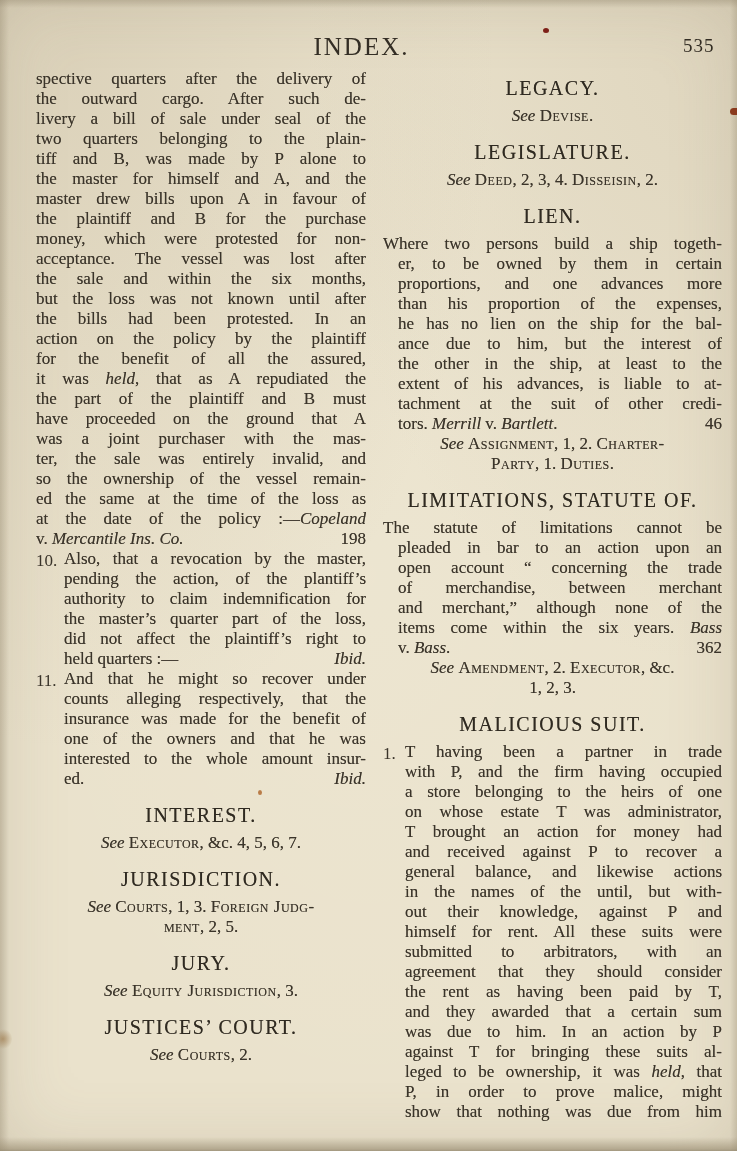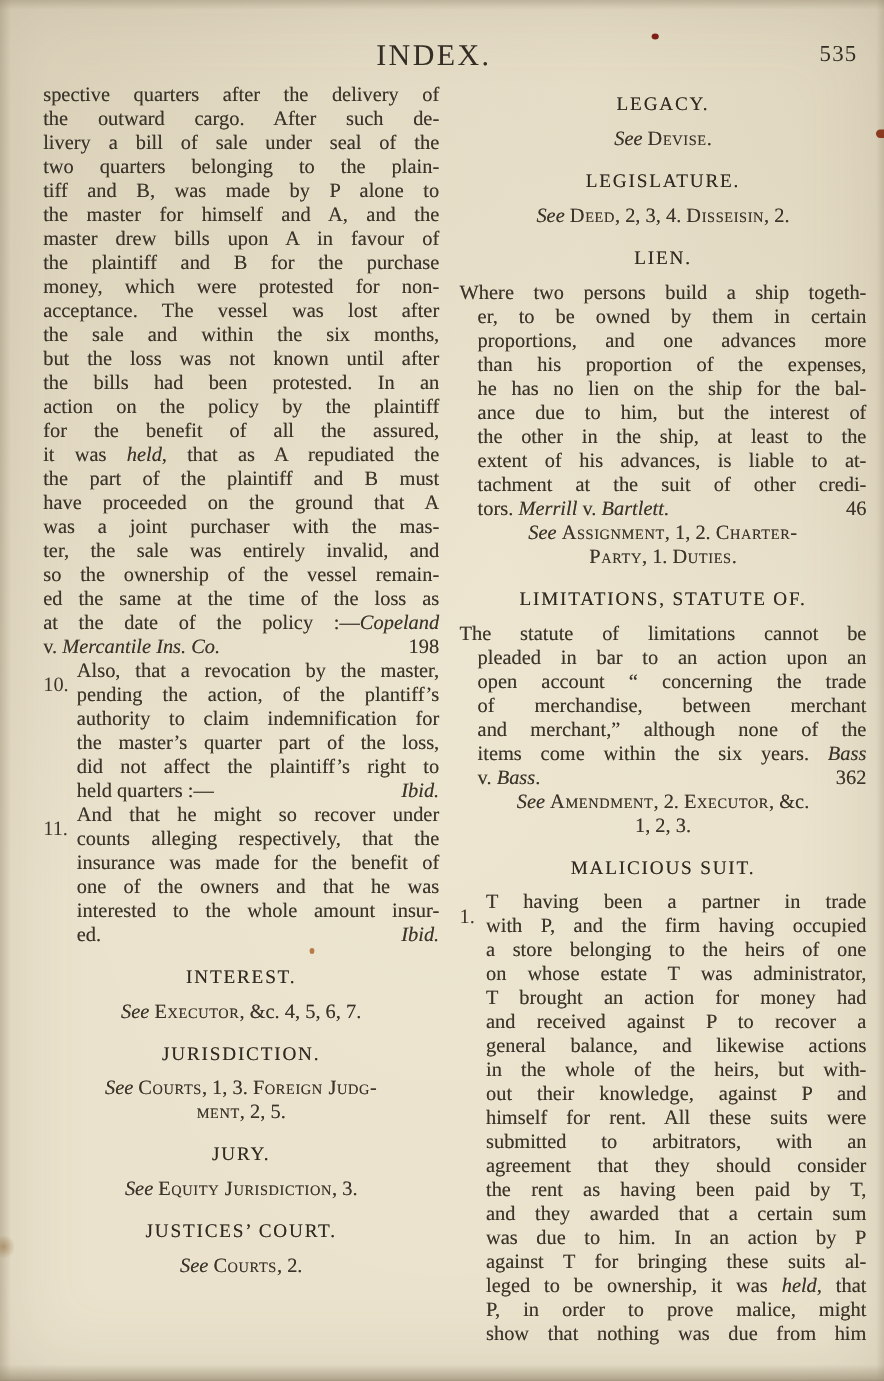--- a/index.html
+++ b/index.html
@@ -22,27 +22,27 @@
   .col{position:absolute;font-size:17px;line-height:20px;}
   .col-left{left:36px;top:69px;width:330px;}
   .col-right{left:383px;top:62px;width:339px;}
   .line{
     text-align:justify;text-align-last:justify;
     text-shadow:0 0 0.5px rgba(56,48,36,0.55);
     white-space:normal;
   }
   .block.heading{margin:14px 0 6px;}
   .block.heading .line{
-    text-align:center;text-align-last:center;font-size:16px;line-height:24px;
+    text-align:center;text-align-last:center;font-size:20px;line-height:24px;
     letter-spacing:1.5px;color:#2f2a21;
   }
   .block.see{margin:0 0 4px;}
   .block.see .line{text-align-last:center;}
   .block.numbered{position:relative;}
-  .block .num{position:absolute;left:0;top:12px;text-align:right;}
+  .block .num{position:absolute;left:0;top:2px;text-align:right;}
   .run.i{font-style:italic;}
   .run.sc{font-variant:small-caps;letter-spacing:0.5px;}
   .flexline{display:flex;justify-content:space-between;text-align:center;text-align-last:left;}
   .pageref.i{font-style:italic;}
   .cont{padding-left:15px;}
   
   .edge-top{position:absolute;left:0;right:0;top:0;height:8px;
     background:linear-gradient(to bottom, rgba(148,136,110,0.40), rgba(148,136,110,0));}
   .edge-bottom{position:absolute;left:0;right:0;bottom:0;height:14px;
     background:linear-gradient(to bottom, rgba(151,139,112,0), rgba(146,133,105,0.55) 85%, rgba(130,118,92,0.65));}
@@ -203,21 +203,21 @@
       </div>
       <div class="block numbered" style="padding-left: 22px;">
         <span class="num">1.</span>
         <div class="line"><span class="run">T having been a partner in trade</span></div>
         <div class="line"><span class="run">with P, and the firm having occupied</span></div>
         <div class="line"><span class="run">a store belonging to the heirs of one</span></div>
         <div class="line"><span class="run">on whose estate T was administrator,</span></div>
         <div class="line"><span class="run">T brought an action for money had</span></div>
         <div class="line"><span class="run">and received against P to recover a</span></div>
         <div class="line"><span class="run">general balance, and likewise actions</span></div>
-        <div class="line"><span class="run">in the whole of the heirs, but with-</span></div>
+        <div class="line"><span class="run">in the names of the until, but with-</span></div>
         <div class="line"><span class="run">out their knowledge, against P and</span></div>
         <div class="line"><span class="run">himself for rent.  All these suits were</span></div>
         <div class="line"><span class="run">submitted to arbitrators, with an</span></div>
         <div class="line"><span class="run">agreement that they should consider</span></div>
         <div class="line"><span class="run">the rent as having been paid by T,</span></div>
         <div class="line"><span class="run">and they awarded that a certain sum</span></div>
         <div class="line"><span class="run">was due to him.  In an action by P</span></div>
         <div class="line"><span class="run">against T for bringing these suits al-</span></div>
         <div class="line"><span class="run">leged to be ownership, it was </span><span class="run i">held</span><span class="run">, that</span></div>
         <div class="line"><span class="run">P, in order to prove malice, might</span></div>

